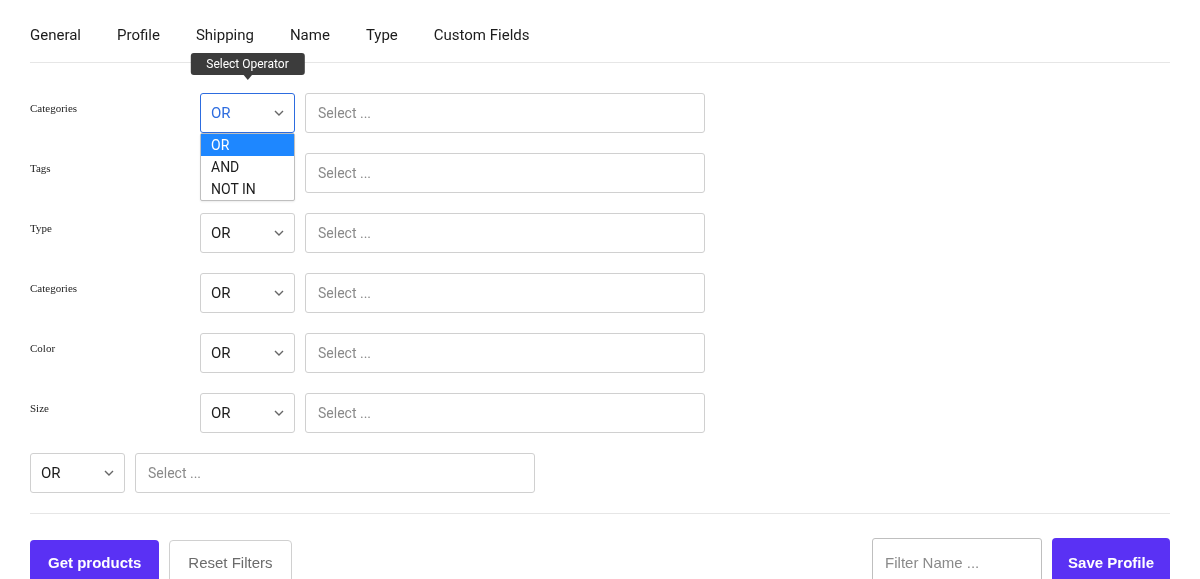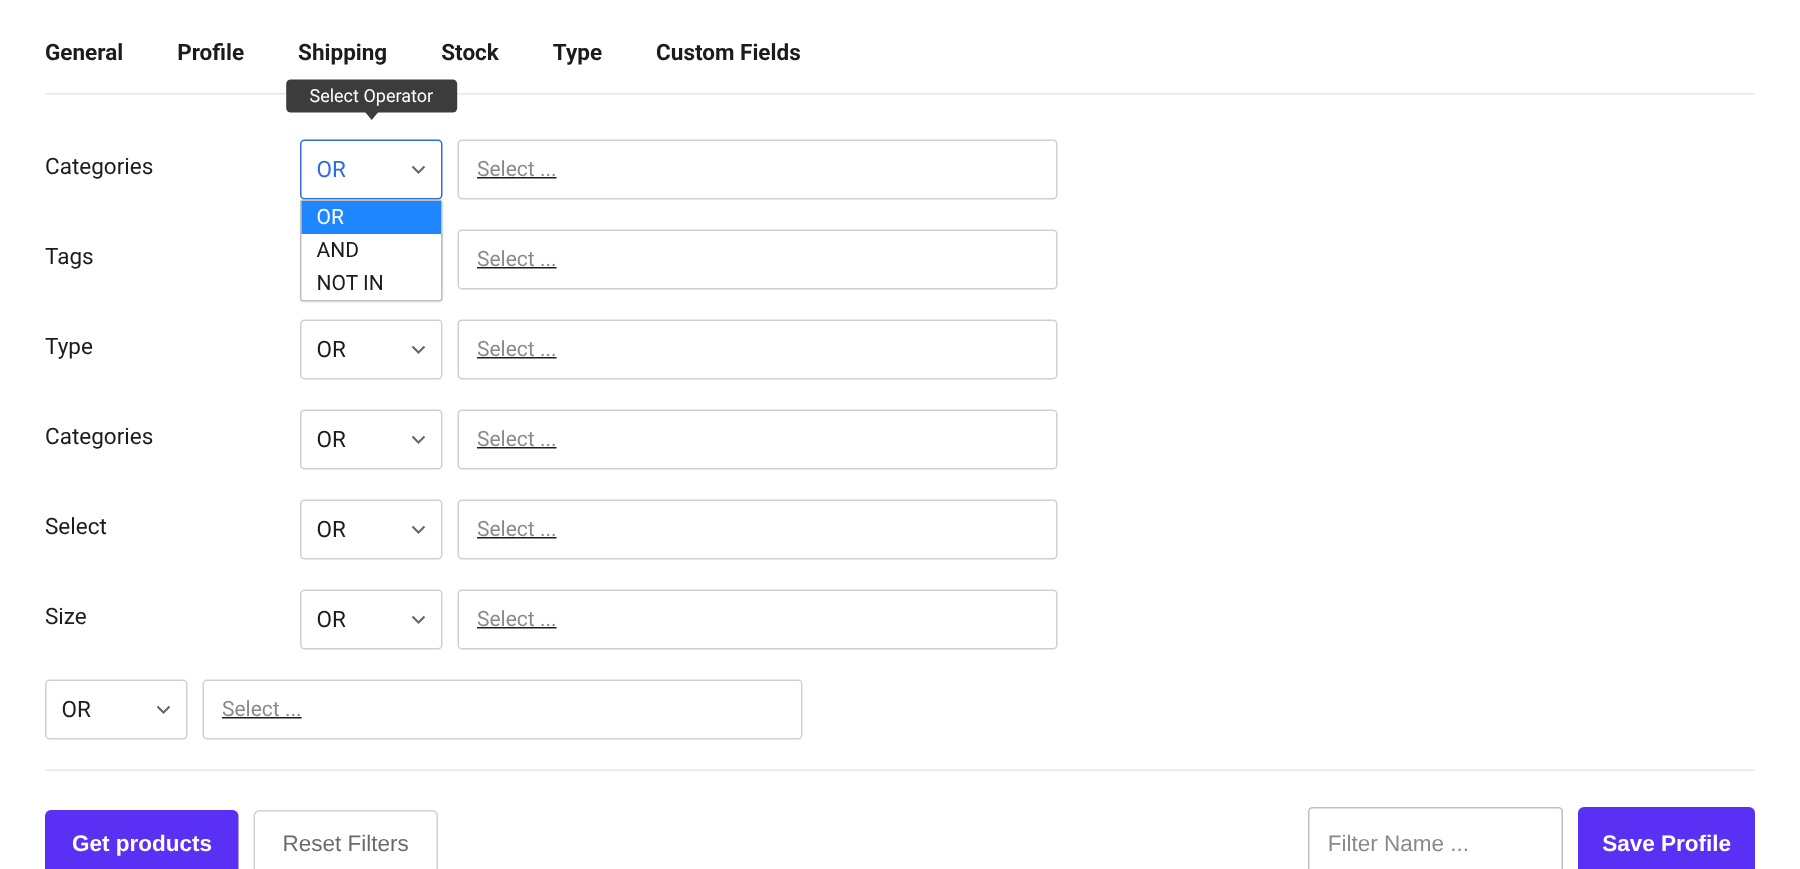--- a/index.html
+++ b/index.html
@@ -1,40 +1,40 @@
 <!DOCTYPE html>
 <html><head>
 <meta charset="utf-8">
 <style>
   * { box-sizing: border-box; }
   html, body { margin:0; padding:0; font-family: -apple-system, "Segoe UI", Roboto, Arial, sans-serif; font-size:15px; color:#1c1c1c; background:#fff; }
   .page { width:1200px; margin:0 auto; padding:14px 30px 20px; }
 
   
   .tabs { display:flex; align-items:flex-end; border-bottom:1px solid #e6e6e6; gap:36px; }
-  .tab { padding:12px 0 18px; font-weight:700; font-size:15px; color:#1c1c1c; cursor:pointer; position:relative; }
+  .tab { padding:12px 0 18px; font-weight:400; font-size:15px; color:#1c1c1c; cursor:pointer; position:relative; }
   .tab.active { color:#000; }
   .tab.active::after { content:""; position:absolute; left:0; right:0; bottom:-1px; height:2px; background:#5a31f4; }
 
   
   .rows { padding-top:30px; position:relative; }
   .row { display:flex; align-items:flex-start; margin-bottom:20px; height:40px; }
-  .row-label { width:170px; padding-top:9px; font-size:15px; color:#1c1c1c; }
+  .row-label { width:170px; padding-top:9px; font-size:11px; color:#1c1c1c;font-family:Liberation Serif, serif; }
   .op-wrap { width:95px; position:relative; margin-right:10px; }
   .op-select {
     width:95px; height:40px; border:1px solid #d0d0d0; border-radius:3px;
     background:#fff; display:flex; align-items:center; padding:0 10px;
     font-size:15px; color:#1c1c1c; cursor:pointer; justify-content:space-between;
   }
   .op-select.open { border:1px solid #2d6cdf; color:#2d6cdf; }
   .chev { width:10px; height:10px; margin-left:6px; }
   .chev svg { display:block; }
   .value-input {
     width:400px; height:40px; border:1px solid #d0d0d0; border-radius:3px;
-    background:#fff; padding:0 12px; color:#1c1c1c; font-size:15px; display:flex; align-items:center;text-decoration:underline;
+    background:#fff; padding:0 12px; color:#1c1c1c; font-size:15px; display:flex; align-items:center;
   }
   .value-input .ph { color:#8a8a8a; font-size:14px; }
 
   
   .tooltip {
     position:absolute; top:-40px; left:50%; transform:translateX(-50%);
     background:#3c3c3c; color:#fff; font-size:12px; padding:4px 16px; border-radius:3px; white-space:nowrap;
     pointer-events:none;
   }
   .tooltip::after {
@@ -67,21 +67,21 @@
 </style>
 </head>
 <body>
 
 <div class="page">
 
   <div class="tabs">
     <div class="tab">General</div>
     <div class="tab">Profile</div>
     <div class="tab">Shipping</div>
-    <div class="tab">Stock</div>
+    <div class="tab">Name</div>
     <div class="tab">Type</div>
     <div class="tab">Custom Fields</div>
   </div>
 
   <div class="rows">
 
     <div class="row">
       <div class="row-label">Categories</div>
       <div class="op-wrap">
         <div class="tooltip">Select Operator</div>
@@ -149,21 +149,21 @@
               </svg>
             </span>
         </div>
       </div>
       <div class="value-input">
         <span class="ph">Select ...</span>
       </div>
     </div>
 
     <div class="row">
-      <div class="row-label">Select</div>
+      <div class="row-label">Color</div>
       <div class="op-wrap">
         <div class="op-select">
           <span class="txt">OR</span>
           <span class="chev">
               <svg width="10" height="10" viewBox="0 0 10 10">
                 <path d="M1 3l4 4 4-4" fill="none" stroke="#666" stroke-width="1.4"></path>
               </svg>
             </span>
         </div>
       </div>

